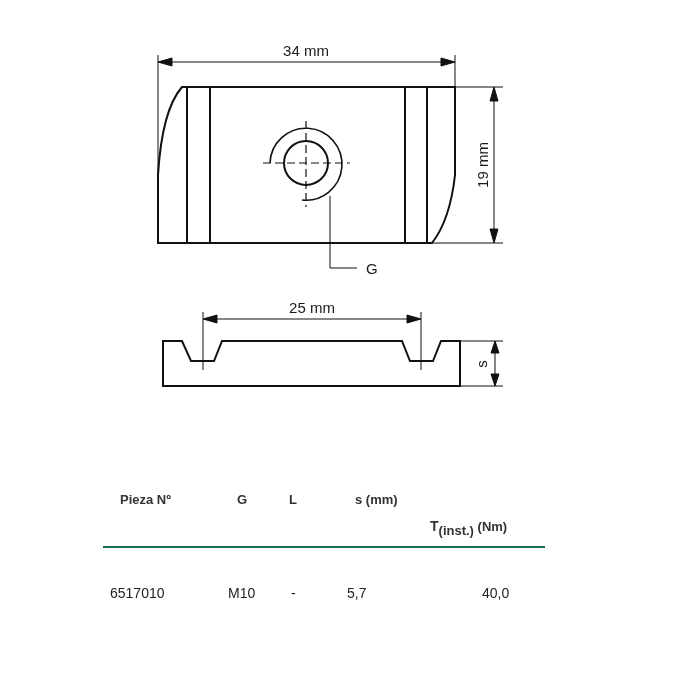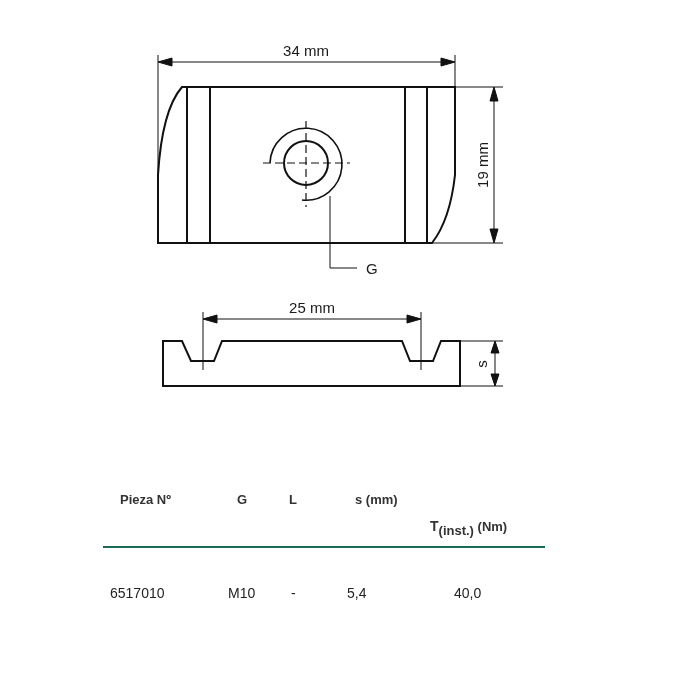--- a/index.html
+++ b/index.html
@@ -81,16 +81,16 @@
   <div class="hdr" style="left:430px;top:490px;margin-top:28px;">
     <span style="font-size:14px;">T</span><span class="sub">(inst.)</span><span> (Nm)</span>
   </div>
 
   <div class="rule" style="background:#1a6b55;"></div>
 
   <div>
     <div class="cell" style="left:110px;">6517010</div>
     <div class="cell" style="left:228px;">M10</div>
     <div class="cell" style="left:291px;">-</div>
-    <div class="cell" style="left:347px;">5,4</div>
-    <div class="cell" style="left:454px;text-align:right;">40,0</div>
+    <div class="cell" style="left:347px;">5,7</div>
+    <div class="cell" style="left:482px;text-align:right;">40,0</div>
   </div>
 </div>
 
 </body></html>

